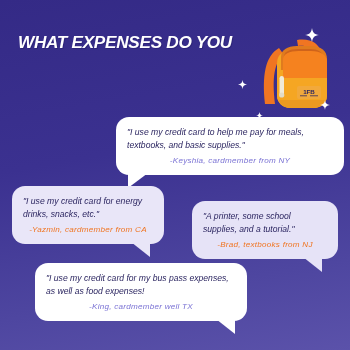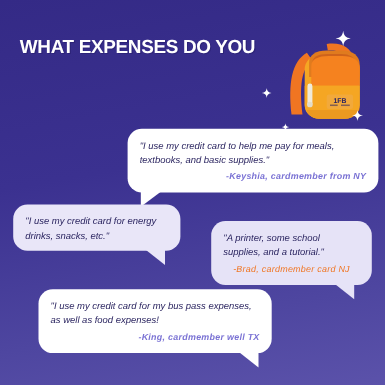--- a/index.html
+++ b/index.html
@@ -28,20 +28,21 @@
     top: 30px;
     width: 230px;
     color: #ffffff;
     font-size: 17.2px;
     line-height: 1.42;
     font-weight: bold;
     letter-spacing: -0.3px;
     text-transform: uppercase;
     font-family: "Liberation Sans", sans-serif;
     text-shadow: 1px 1px 0 rgba(30,20,90,0.35);
+    font-style: italic;
   }
   #headline .hl-line { display: block; white-space: nowrap; }
 
   
   #backpack-illustration {
     position: absolute;
     left: 253px;
     top: 26px;
     width: 92px;
     height: 92px;
@@ -73,21 +74,21 @@
   }
   .bubble .attribution {
     margin: 5px 0 0 0;
     font-style: italic;
     font-size: 8.1px;
     line-height: 1.25;
     font-family: "Liberation Sans", sans-serif;
     letter-spacing: 0.25px;
     white-space: nowrap;
   }
-  .attr-right { text-align: right; font-weight: bold; }
+  .attr-right { text-align: center; }
   .attr-center { text-align: center; }
 
   
   .tail { position: absolute; width: 0; height: 0; }
 
   
   #bubble-keyshia {
     left: 116px; top: 117px; width: 228px;
     background: #ffffff;
   }
@@ -195,26 +196,27 @@
   </div>
 
   <div class="bubble" id="bubble-keyshia">
     <p class="quote">"I use my credit card to help me pay for meals, textbooks, and basic supplies."</p>
     <p class="attribution attr-right" style="color:#7a72d4">-Keyshia, cardmember from NY</p>
     <span class="tail"></span>
   </div>
 
   <div class="bubble" id="bubble-yazmin">
     <p class="quote">"I use my credit card for energy drinks, snacks, etc."</p>
+    <p class="attribution attr-center" style="color:#f07522">-Yazmin, cardmember from CA</p>
     <span class="tail"></span>
   </div>
 
   <div class="bubble" id="bubble-brad">
     <p class="quote">"A printer, some school supplies, and a tutorial."</p>
-    <p class="attribution attr-center" style="color:#f07522">-Brad, cardmember card NJ</p>
+    <p class="attribution attr-center" style="color:#f07522">-Brad, textbooks from NJ</p>
     <span class="tail"></span>
   </div>
 
   <div class="bubble" id="bubble-king">
     <p class="quote">"I use my credit card for my bus pass expenses, as well as food expenses!</p>
     <p class="attribution attr-right" style="color:#7a72d4">-King, cardmember well TX</p>
     <span class="tail"></span>
   </div>
 
 </div>

